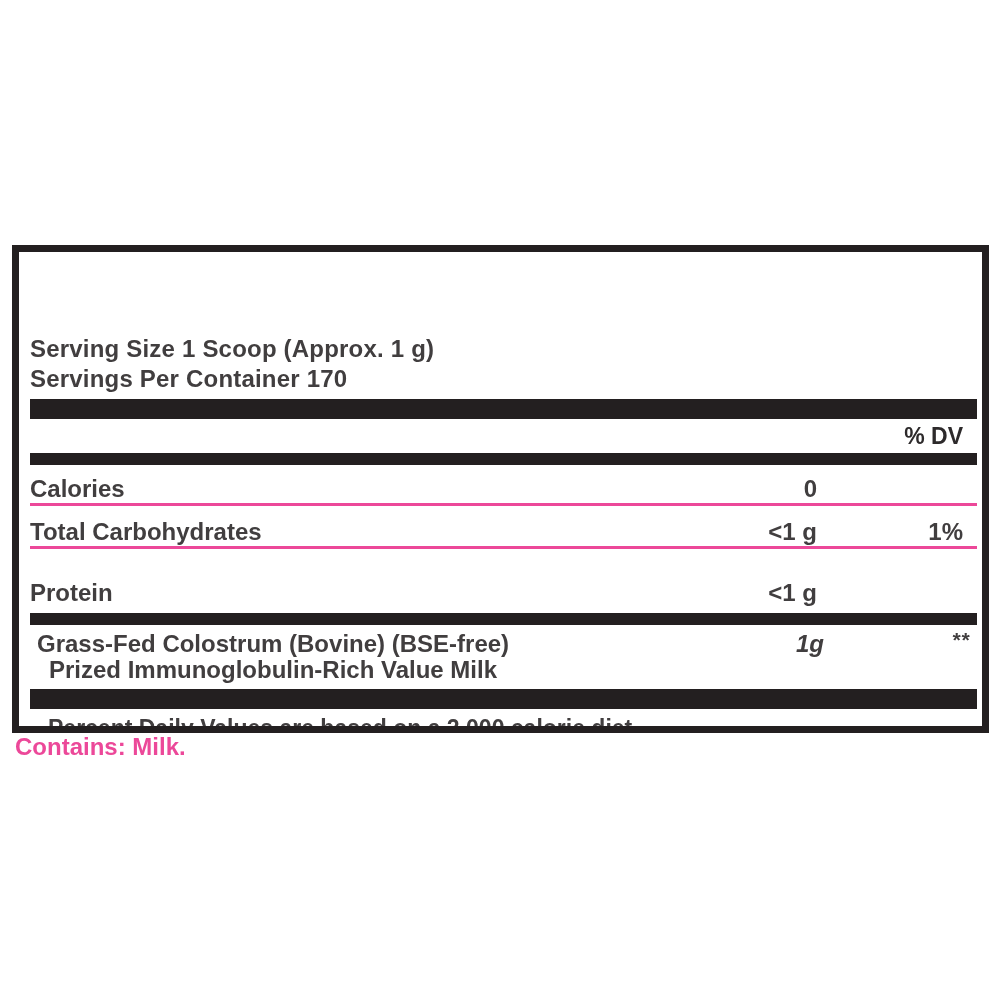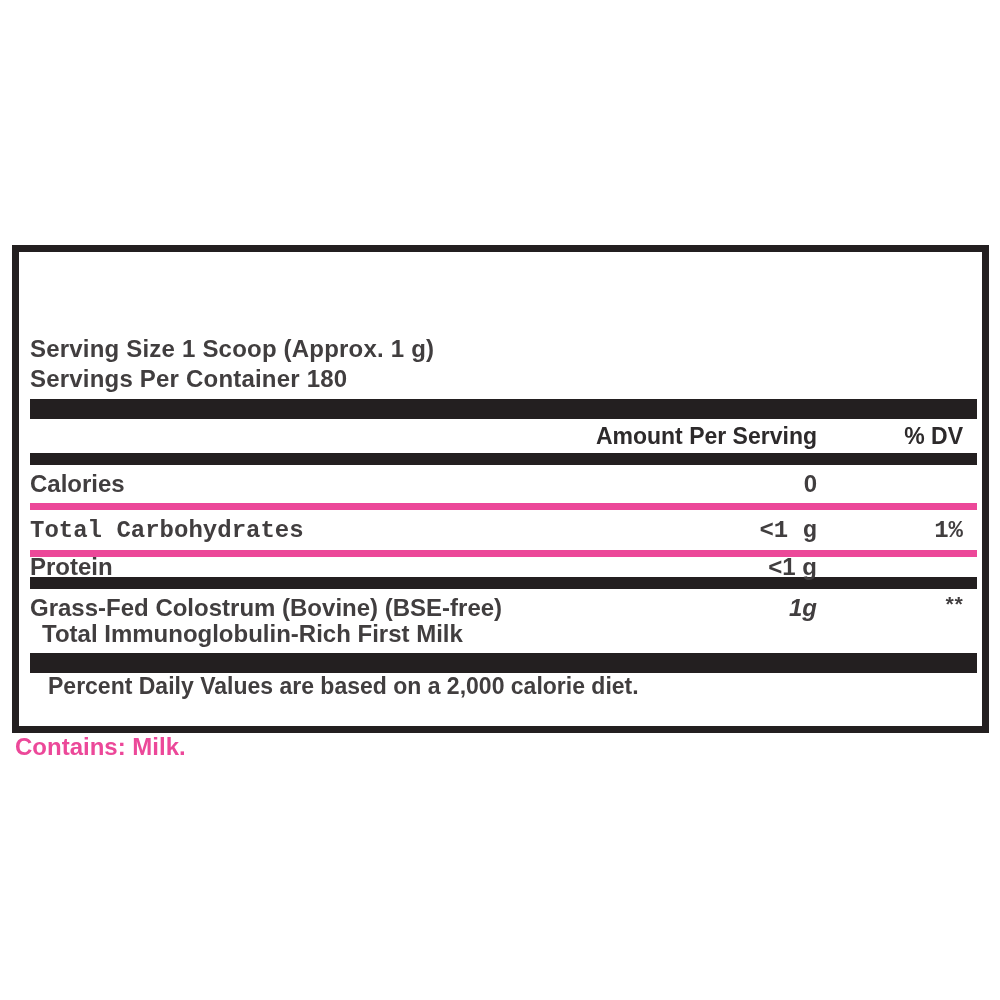--- a/index.html
+++ b/index.html
@@ -50,73 +50,73 @@
     font-size: 24px;
   }
   .row .label { flex: 1; min-width: 0; white-space: nowrap; }
   .row .amt   { width: 250px; text-align: right; white-space: nowrap; }
   .row .dv    { width: 160px; text-align: right; padding-right: 14px; box-sizing: border-box; white-space: nowrap; }
   .header-row {
     height: 34px;
     font-size: 23px;
     color: #2d2a2b;
   }
-  .hairline { border-bottom: 7px solid #ec4899; }
+  .hairline { border-bottom: 3px solid #ec4899; align-items: flex-end; }
   .row-calories { height: 38px; }
-  .row-carbs    { height: 40px; font-family: Liberation Mono, monospace; }
-  .row-protein  { height: 20px; }
+  .row-carbs    { height: 40px; }
+  .row-protein  { height: 40px; margin-top: 24px; }
   .row-multi {
     align-items: flex-start;
     padding-top: 6px;
     height: auto;
+    margin-left: 7px;
   }
   .row-multi .line-main { line-height: 26px; white-space: nowrap; }
   .row-multi .line-sub  { line-height: 26px; padding-left: 12px; white-space: nowrap; }
   .row-multi .amt, .row-multi .dv { line-height: 26px; font-style: italic; }
   .dv-sup {
     position: relative;
     top: -5px;
     font-size: 21px;
     letter-spacing: 1px;
   }
   .gap-pre-bar { height: 6px; }
   .footnote {
     font-size: 23px;
     line-height: 26px;
     white-space: nowrap;
   }
-  .footnote.indent { padding-left: 18px; }
+  .footnote.indent { padding-left: 18px; margin-top: 6px; }
   .contains-line {
     position: absolute;
     left: 15px;
     top: 733px;
     font-size: 24px;
     line-height: 28px;
     color: #ec4899;
     white-space: nowrap;
   }
 </style>
 </head>
 <body>
 
 <div class="page">
 
   <div class="facts-box">
 
     <div class="spacer-top"></div>
 
     <div class="serving-line">Serving Size 1 Scoop (Approx. 1 g)</div>
-    <div class="serving-line">Servings Per Container 180</div>
+    <div class="serving-line">Servings Per Container 170</div>
 
     <div class="gap-sm"></div>
     <div class="bar thick"></div>
 
     <div class="row header-row">
       <div class="label"></div>
-      <div class="amt">Amount Per Serving</div>
       <div class="dv">% DV</div>
     </div>
 
     <div class="bar thin"></div>
 
     <div class="row row-calories hairline">
       <div class="label">Calories</div>
       <div class="amt">0</div>
       <div class="dv"></div>
     </div>
@@ -131,21 +131,21 @@
       <div class="label">Protein</div>
       <div class="amt">&lt;1 g</div>
       <div class="dv"></div>
     </div>
 
     <div class="bar thin"></div>
 
     <div class="row row-multi">
       <div class="label">
         <div class="line-main">Grass-Fed Colostrum (Bovine) (BSE-free)</div>
-        <div class="line-sub">Total Immunoglobulin-Rich First Milk</div>
+        <div class="line-sub">Prized Immunoglobulin-Rich Value Milk</div>
       </div>
       <div class="amt">1g</div>
       <div class="dv"><span class="dv-sup">**</span></div>
     </div>
 
     <div class="gap-pre-bar"></div>
     <div class="bar thick"></div>
 
     <div class="footnote indent">Percent Daily Values are based on a 2,000 calorie diet.</div>
 

